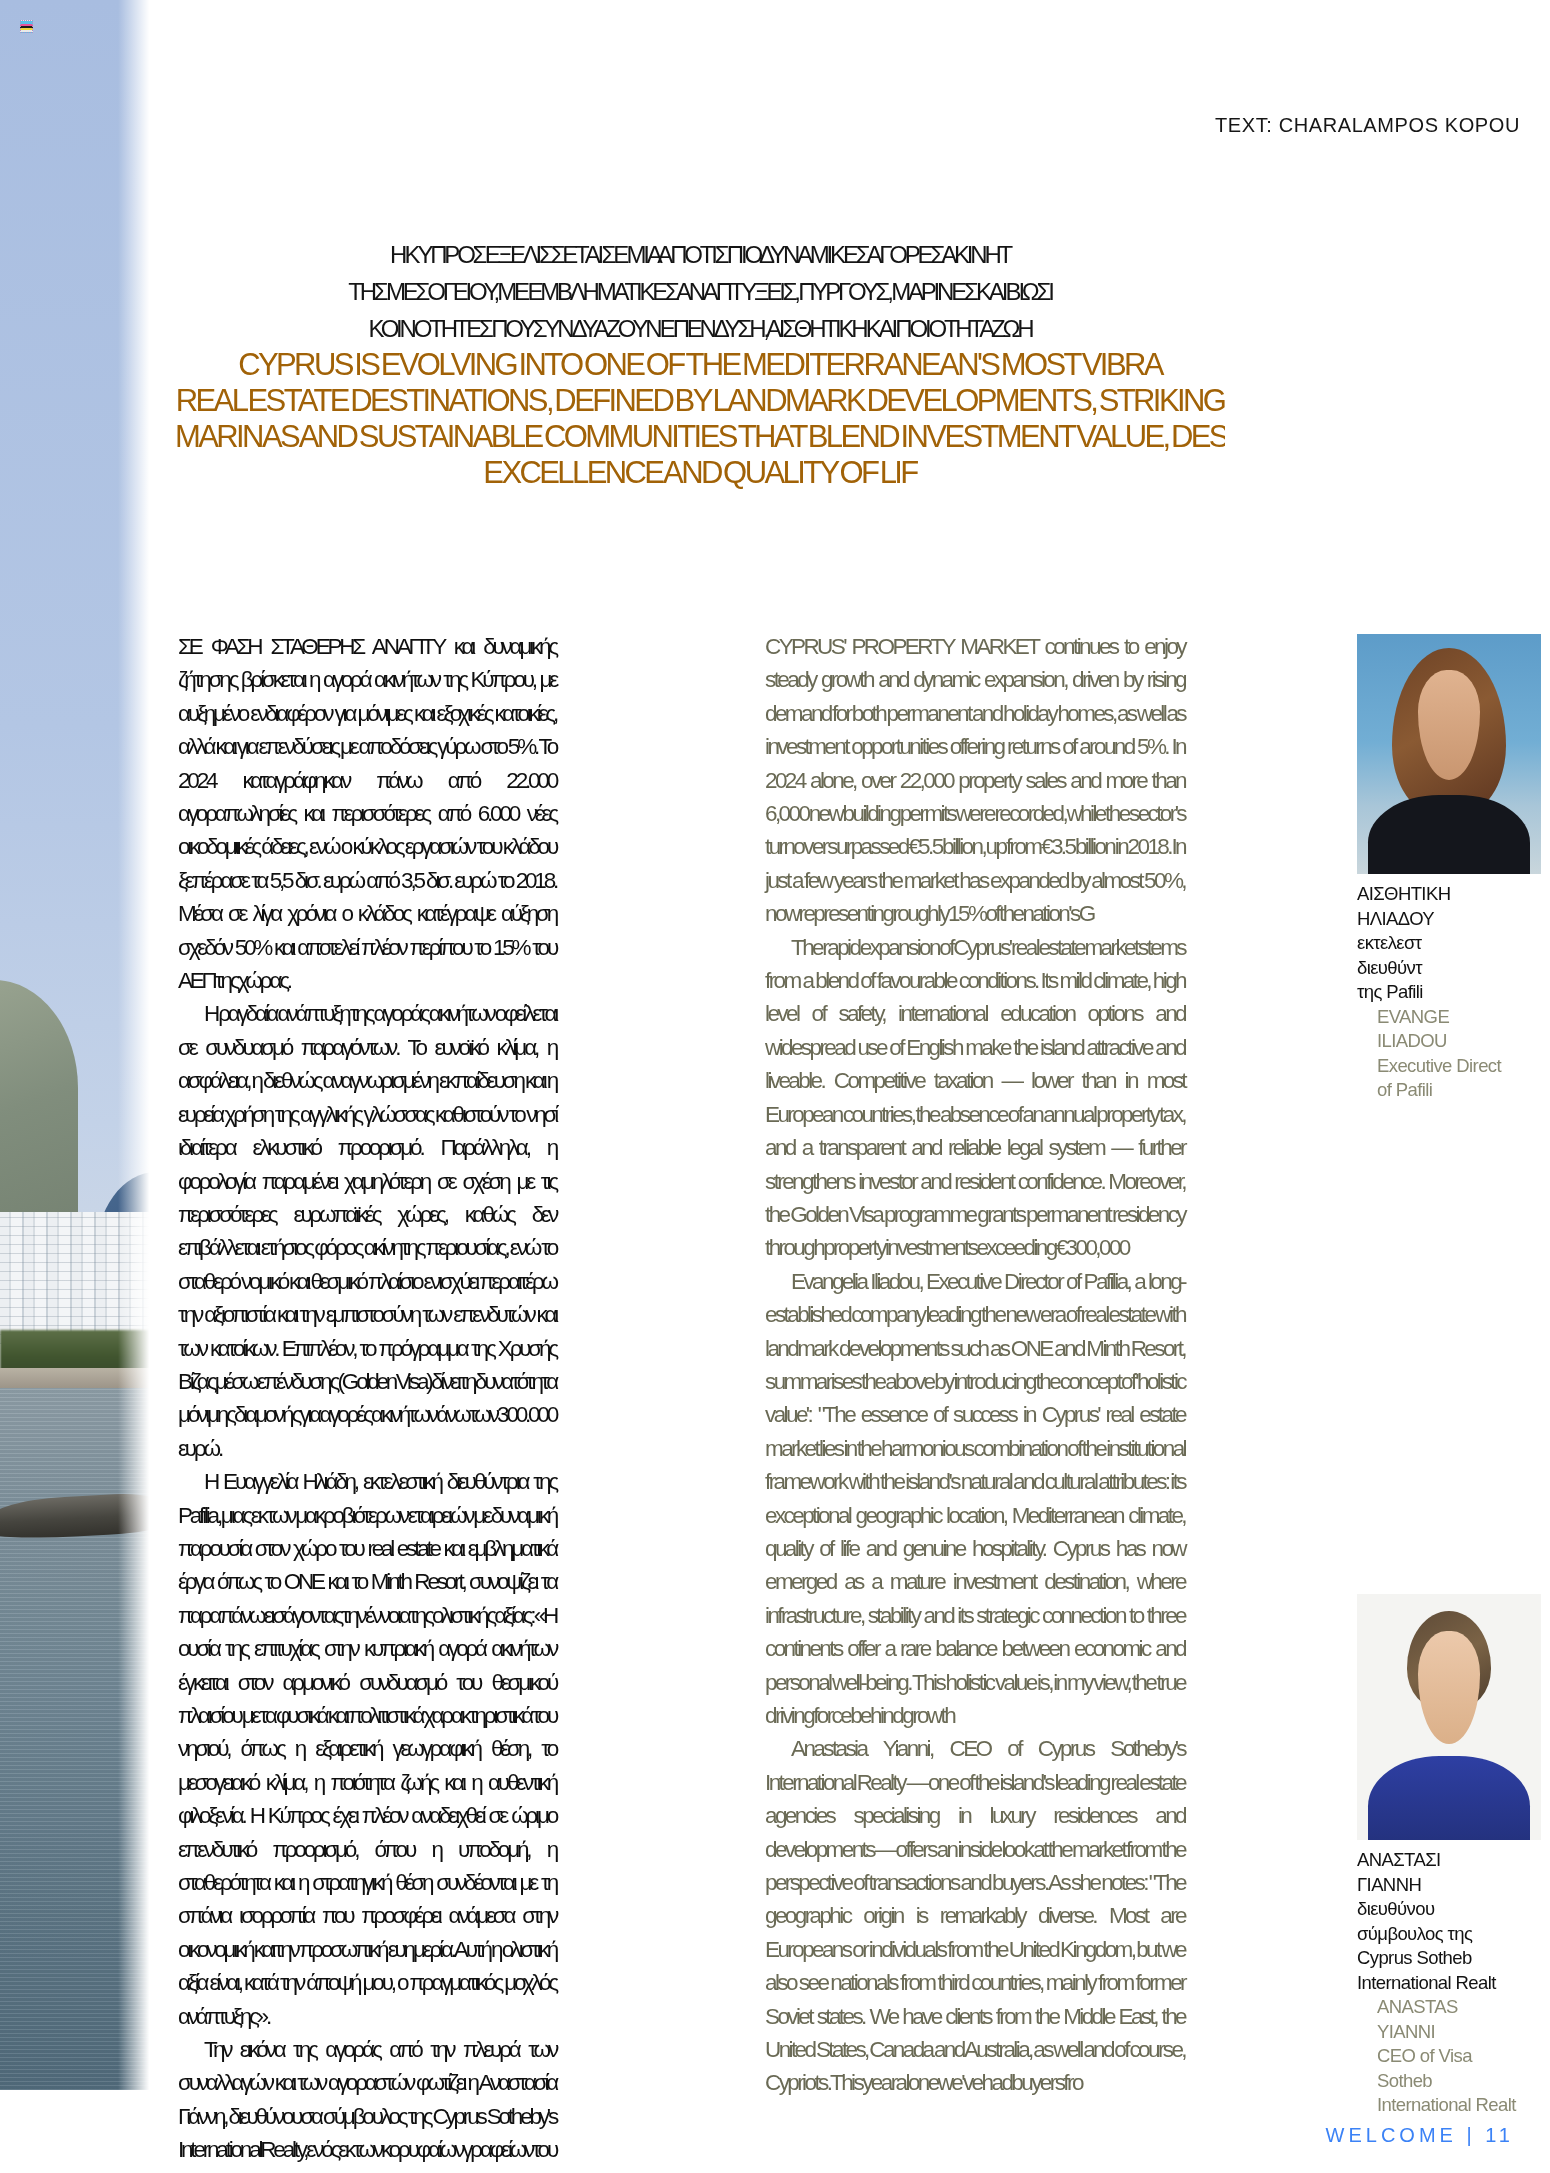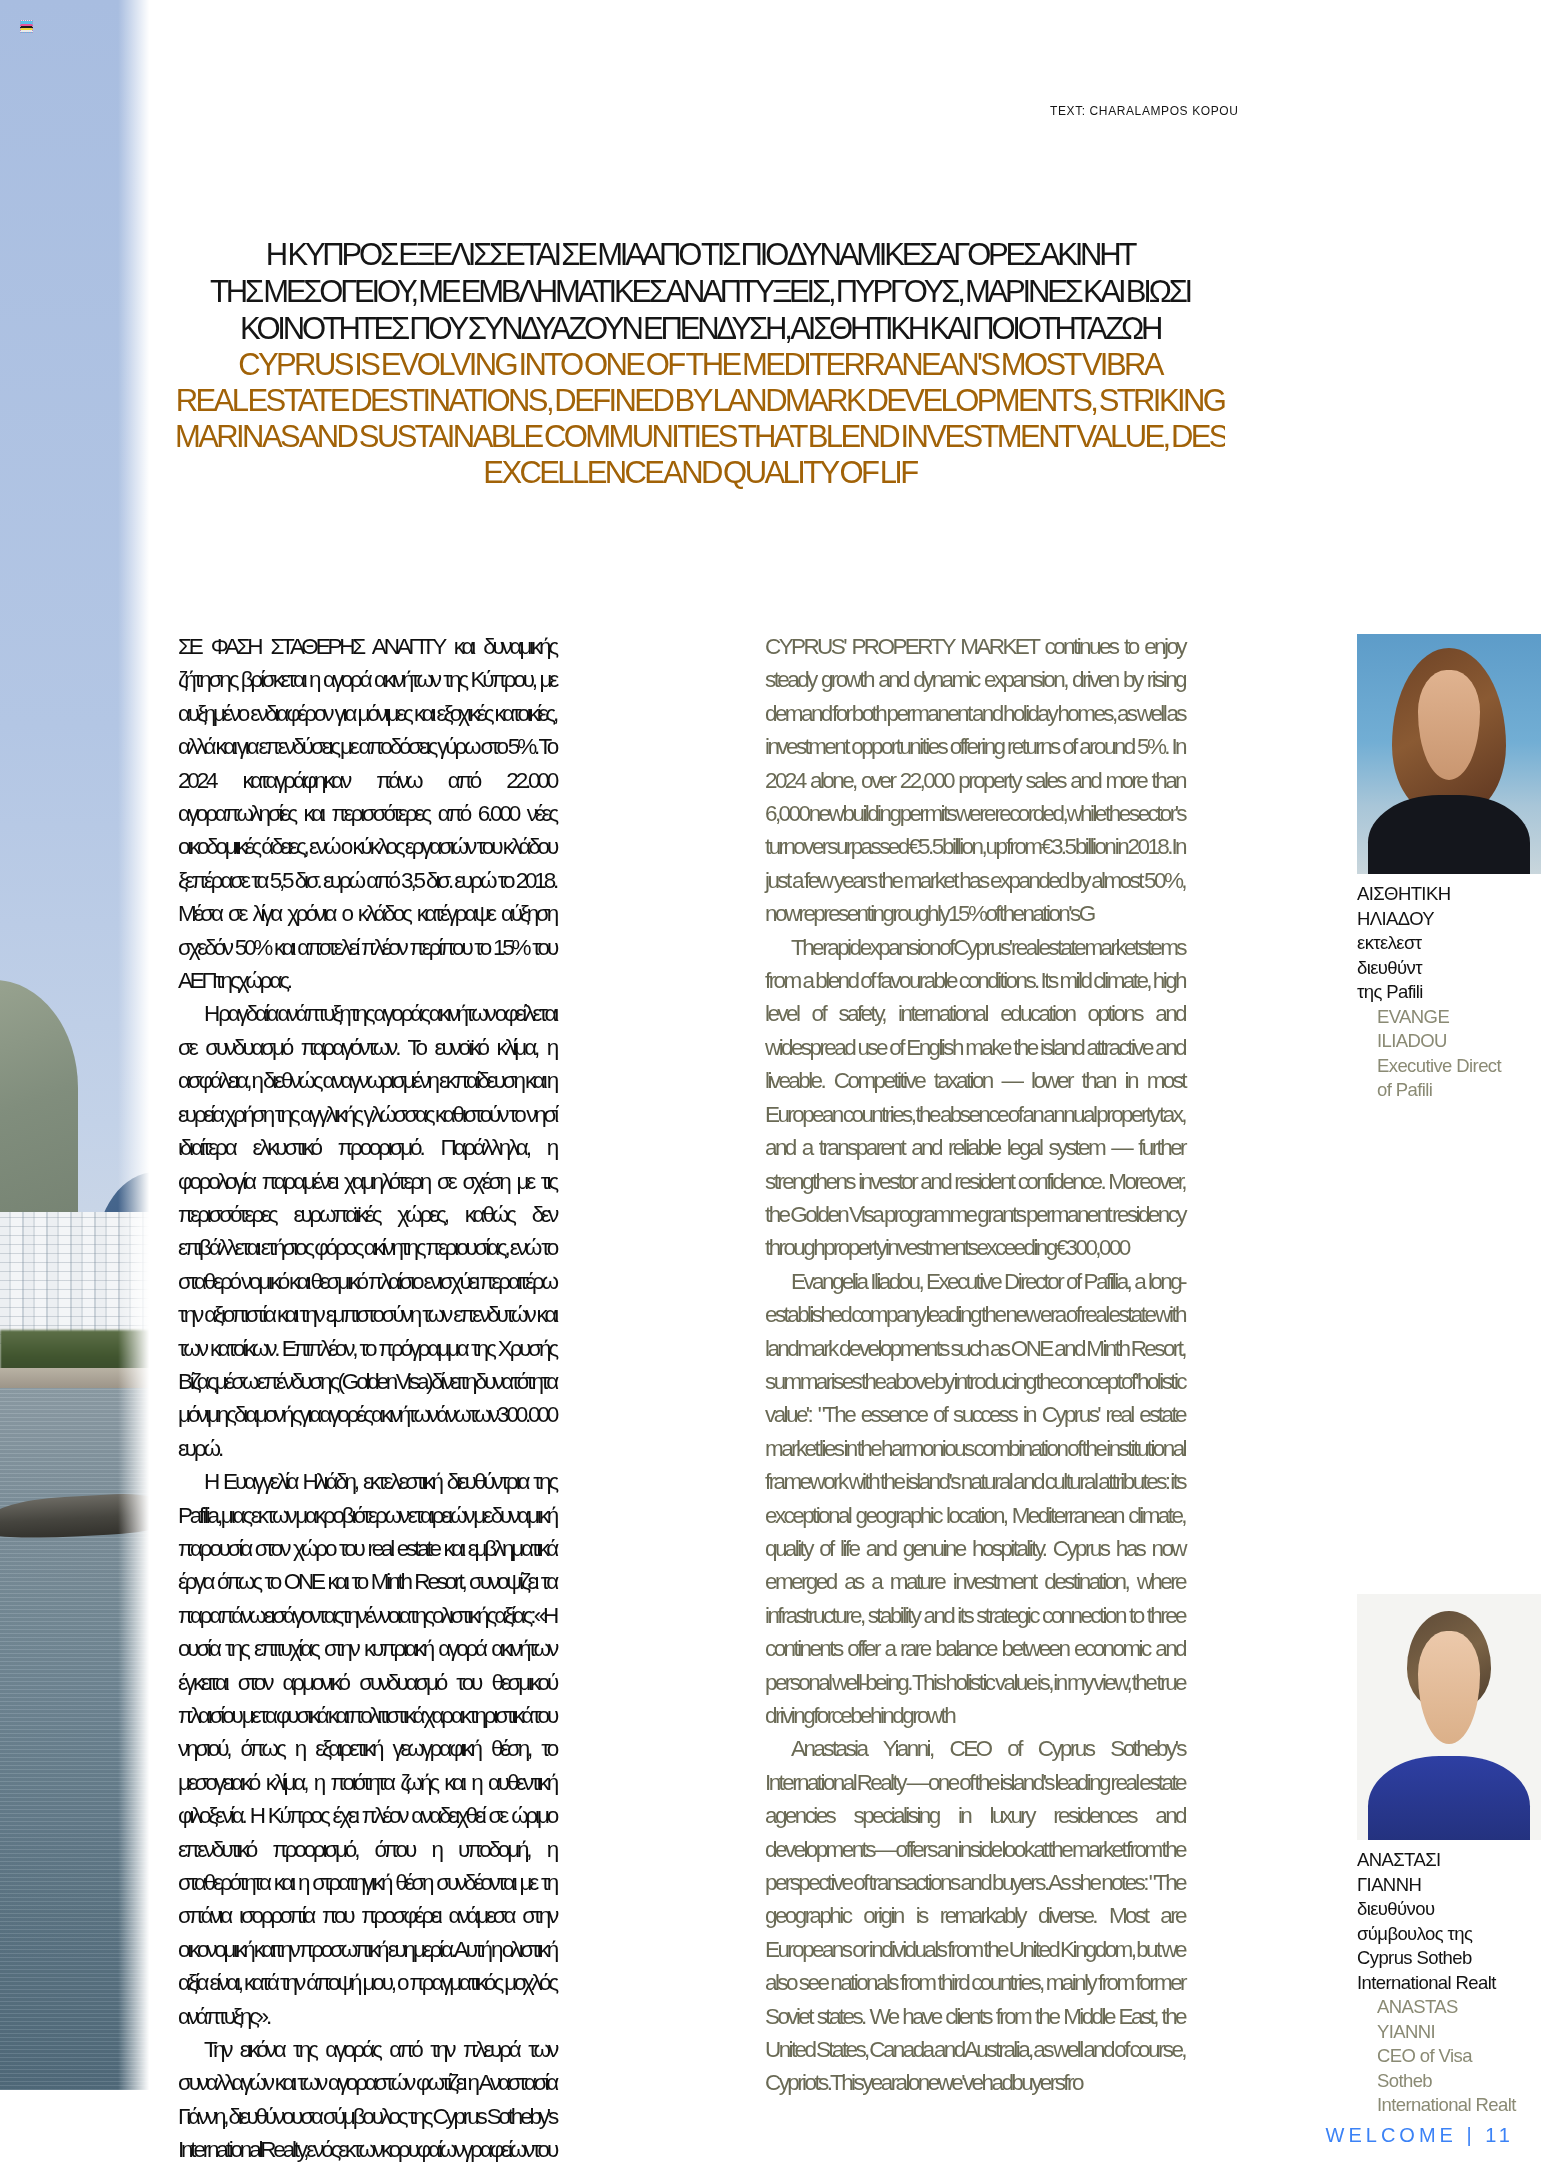--- a/index.html
+++ b/index.html
@@ -93,38 +93,38 @@
         #e8529a 24%, #e8529a 42%,
         #1b1b1b 42%, #1b1b1b 62%,
         #f2d33c 62%, #f2d33c 84%,
         #e9e9e9 84%);
     box-sizing: border-box;
   }
 
   
   #byline {
     position: absolute;
-    left: 1050px; top: 104px;
+    left: 1050px; top: 114px;
     width: 470px;
-    text-align: left;
-    font-size: 12px;
+    text-align: right;
+    font-size: 20px;
     letter-spacing: .6px;
     color: #161616;
     white-space: nowrap;
   }
 
   
   #headline {
     position: absolute;
     left: 175px; top: 236px;
     width: 1050px;
     text-align: center;
   }
   #headline .gr {
-    font-size: 31px;
+    font-size: 24px;
     line-height: 37px;
     letter-spacing: -0.4px;
     color: #151515;
     white-space: nowrap;
     overflow: hidden;
   }
   #headline .en {
     font-size: 31px;
     line-height: 36px;
     letter-spacing: -0.3px;

